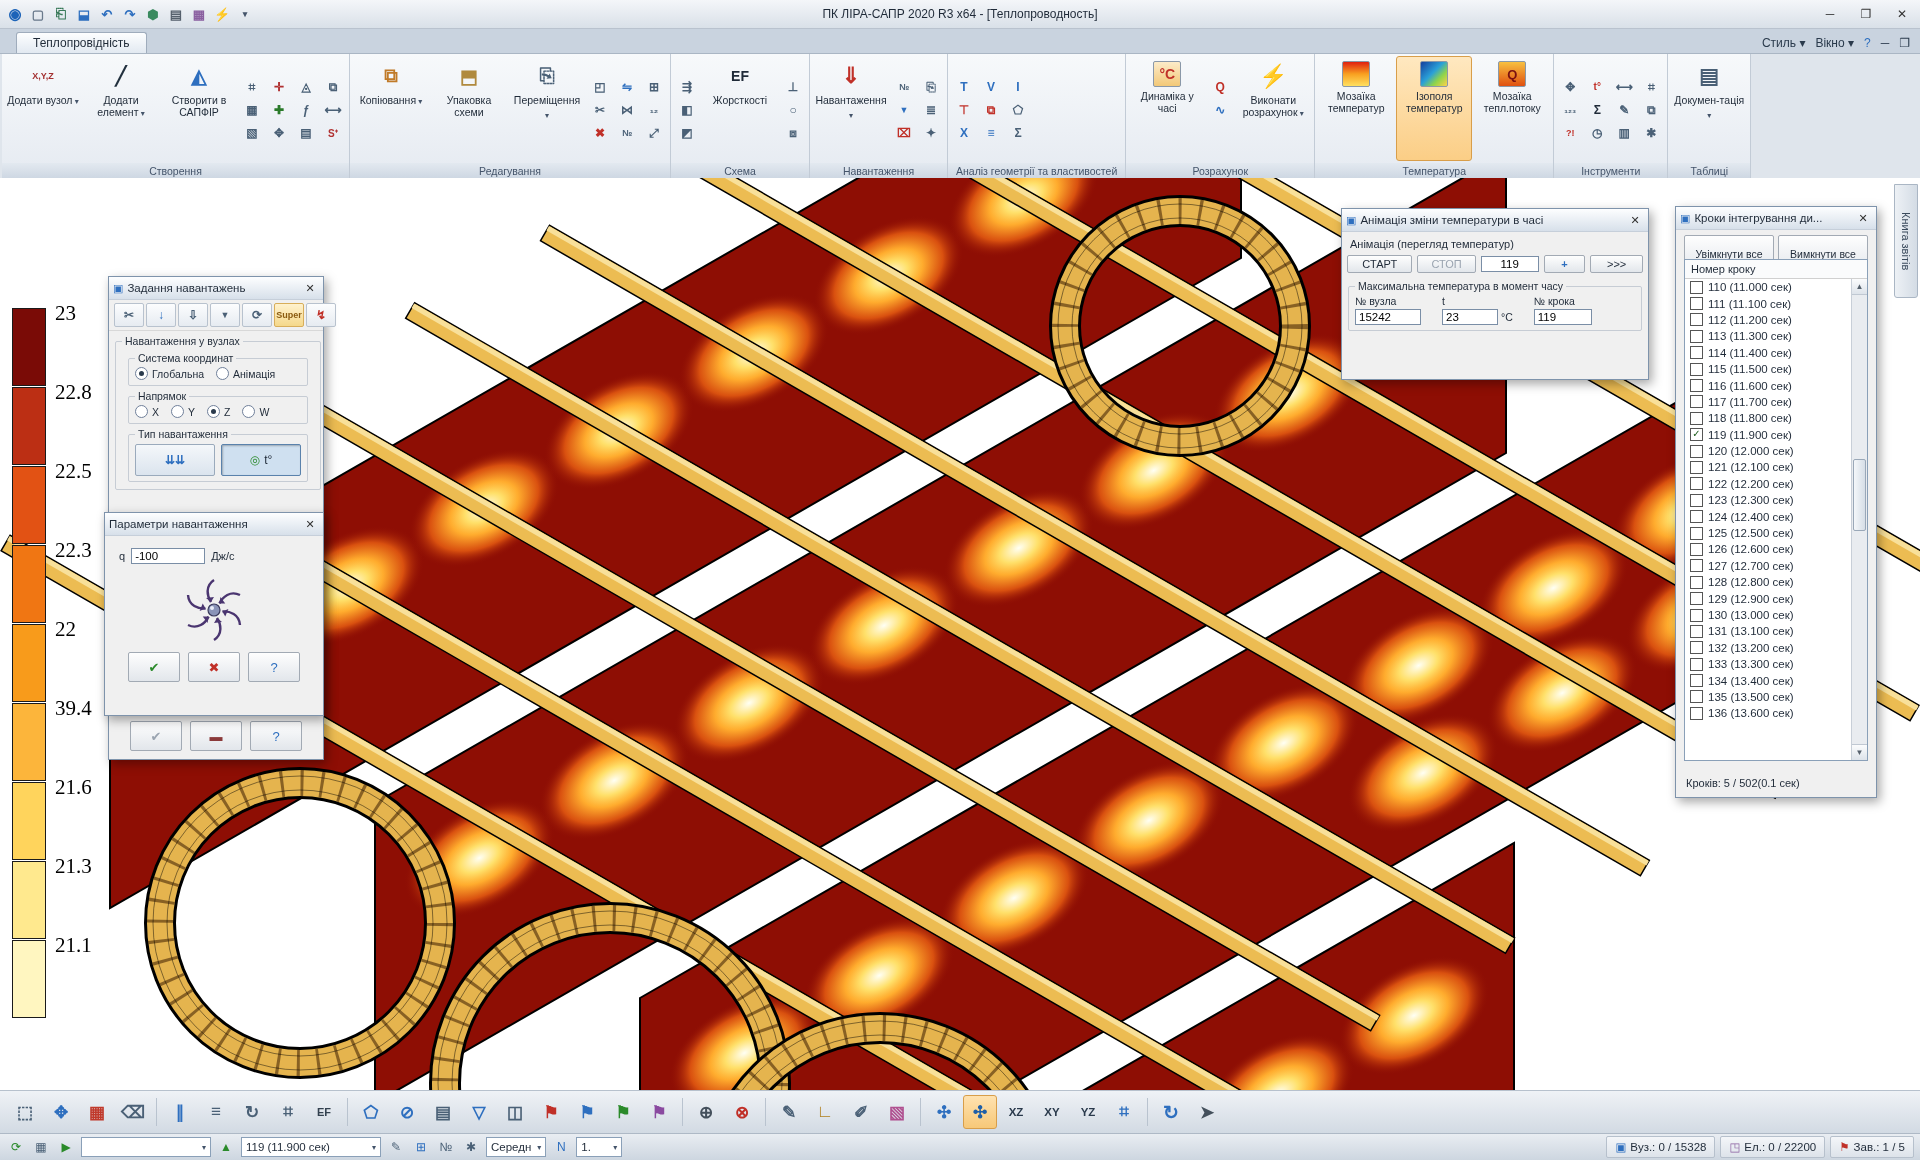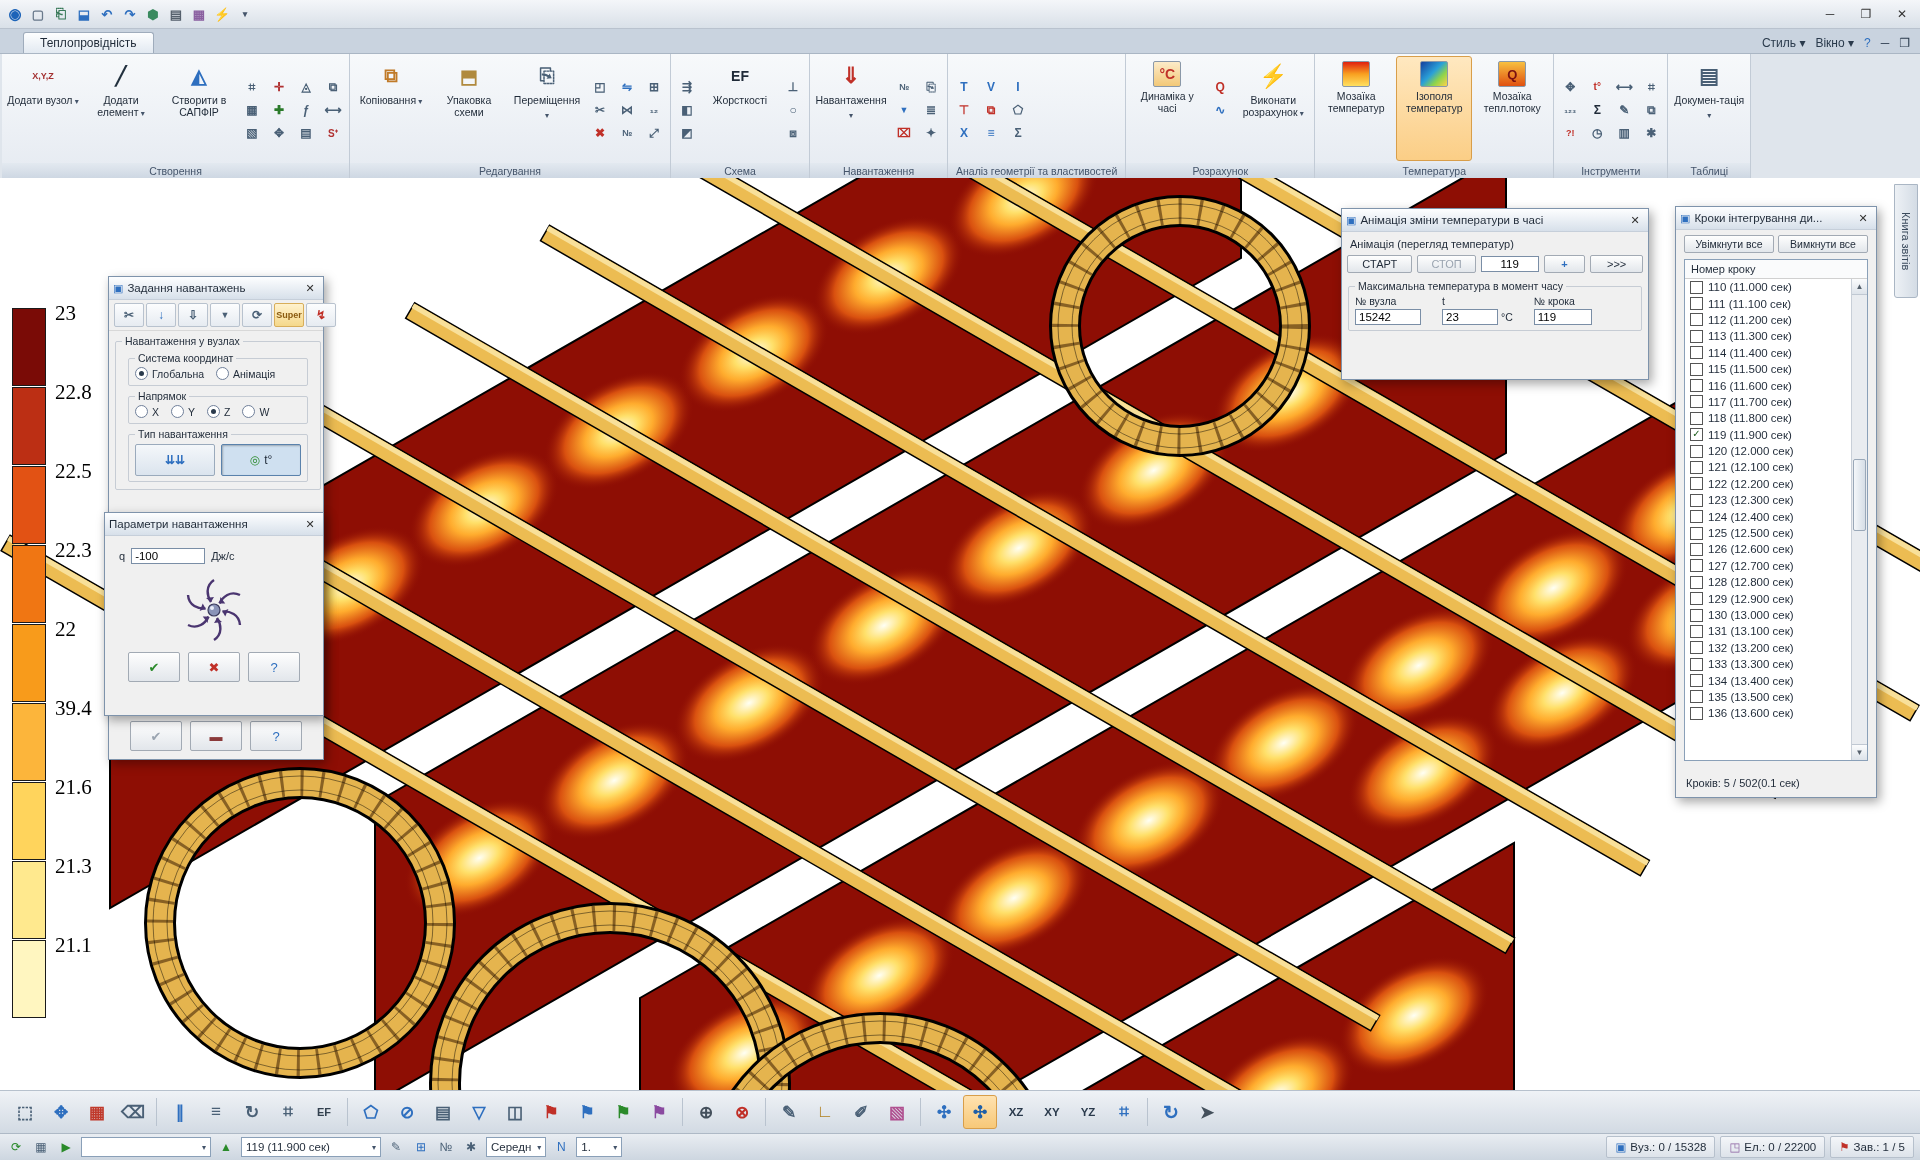--- a/index.html
+++ b/index.html
@@ -12,21 +12,21 @@
   .qat{display:flex;align-items:center;gap:1px;padding-left:4px;z-index:2}
   .qbtn{width:22px;height:20px;display:flex;align-items:center;justify-content:center;
     font-size:13px;border-radius:2px}
   .title-text{position:absolute;left:0;right:0;text-align:center;font-size:12px;color:#1F2A38}
   .win-controls{margin-left:auto;display:flex;z-index:2}
   .win-btn{width:36px;height:24px;display:flex;align-items:center;justify-content:center;
     font-size:12px;color:#333}
 
   
   .tabrow{height:24px;background:#C9D3DF;display:flex;align-items:flex-end;border-bottom:1px solid #AAB6C4}
-  .tab{margin-left:23px;padding:3px 16px 3px;font-size:12px;color:#1F2A38;
+  .tab{margin-left:16px;padding:3px 16px 3px;font-size:12px;color:#1F2A38;
     background:linear-gradient(#FDFEFF,#E2E9F1);border:1px solid #9FACBC;border-bottom:none;
     border-radius:3px 3px 0 0}
   .tabrow-right{margin-left:auto;display:flex;align-items:center;gap:10px;font-size:12px;
     color:#2A3A4C;padding-right:10px;padding-bottom:3px}
   .tr-ic{font-size:12px;color:#2E6FBF}
 
   
   .ribbon{height:126px;background:#DFE5EC;display:flex;align-items:stretch;padding-left:2px;overflow:hidden}
   .ribbon-group{display:flex;flex-direction:column;border-right:1px solid #C2CBD6;
     background:linear-gradient(#F7F9FB,#E5EAF1)}
@@ -172,20 +172,21 @@
         <div class="qbtn">
           <span class="ic " style="color: rgb(138, 95, 160);">▦</span>
         </div>
         <div class="qbtn">
           <span class="ic " style="color: rgb(216, 158, 0);">⚡</span>
         </div>
         <div class="qbtn">
           <span class="ic " style="color: rgb(68, 84, 106); font-size: 9px;">▾</span>
         </div>
       </div>
+    <div class="title-text">ПК ЛІРА-САПР  2020 R3 x64 - [Теплопроводность]</div>
     <div class="win-controls">
       <div class="win-btn">─</div>
       <div class="win-btn">❐</div>
       <div class="win-btn close">✕</div>
     </div>
   </div>
 
   <div class="tabrow">
     <div class="tab">Теплопровідність</div>
     <div class="tabrow-right">
@@ -847,21 +848,21 @@
       </fieldset>
     </div>
 
     <div class="dlg" style="left:1675px;top:28px;width:200px;height:590px">
       <div class="dlg-title">
         <span class="dlg-ic">▣</span>
         <span>Кроки інтегрування ди...</span>
         <span class="dlg-close">✕</span>
       </div>
       <div style="display:flex;gap:4px;padding:5px 8px">
-        <span class="btn" style="flex:1;font-size:10.5px;padding:2px 2px">Увімкнути все</span>
+        <span class="btn" style="flex:1;font-size:10.5px;padding:12px 2px">Увімкнути все</span>
         <span class="btn" style="flex:1;font-size:10.5px;padding:2px 2px">Вимкнути все</span>
       </div>
       <div class="listbox">
         <div class="list-head">Номер кроку</div>
         <div class="list-items" id="steps-list">
             <div class="step-row">
               <span class="cbx"></span>
               <span>110 (11.000 сек)</span>
             </div>
             <div class="step-row">

